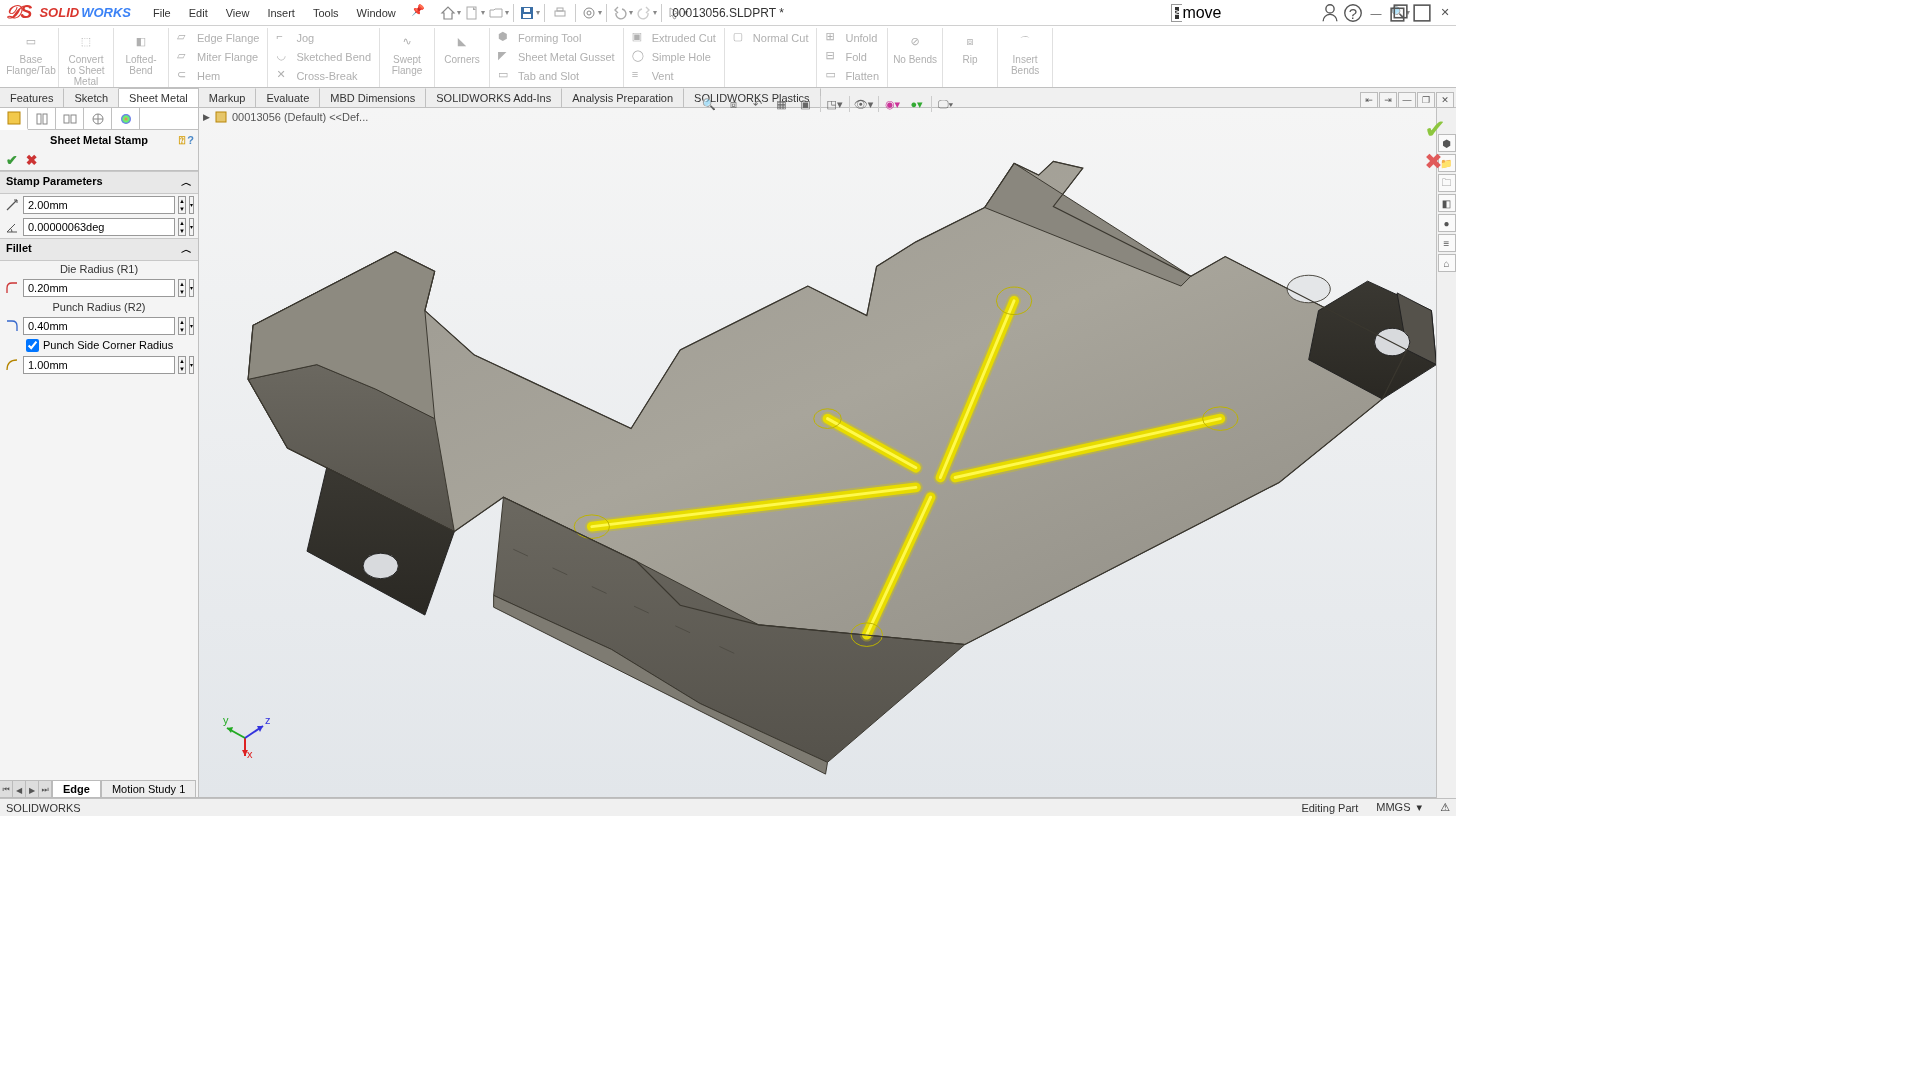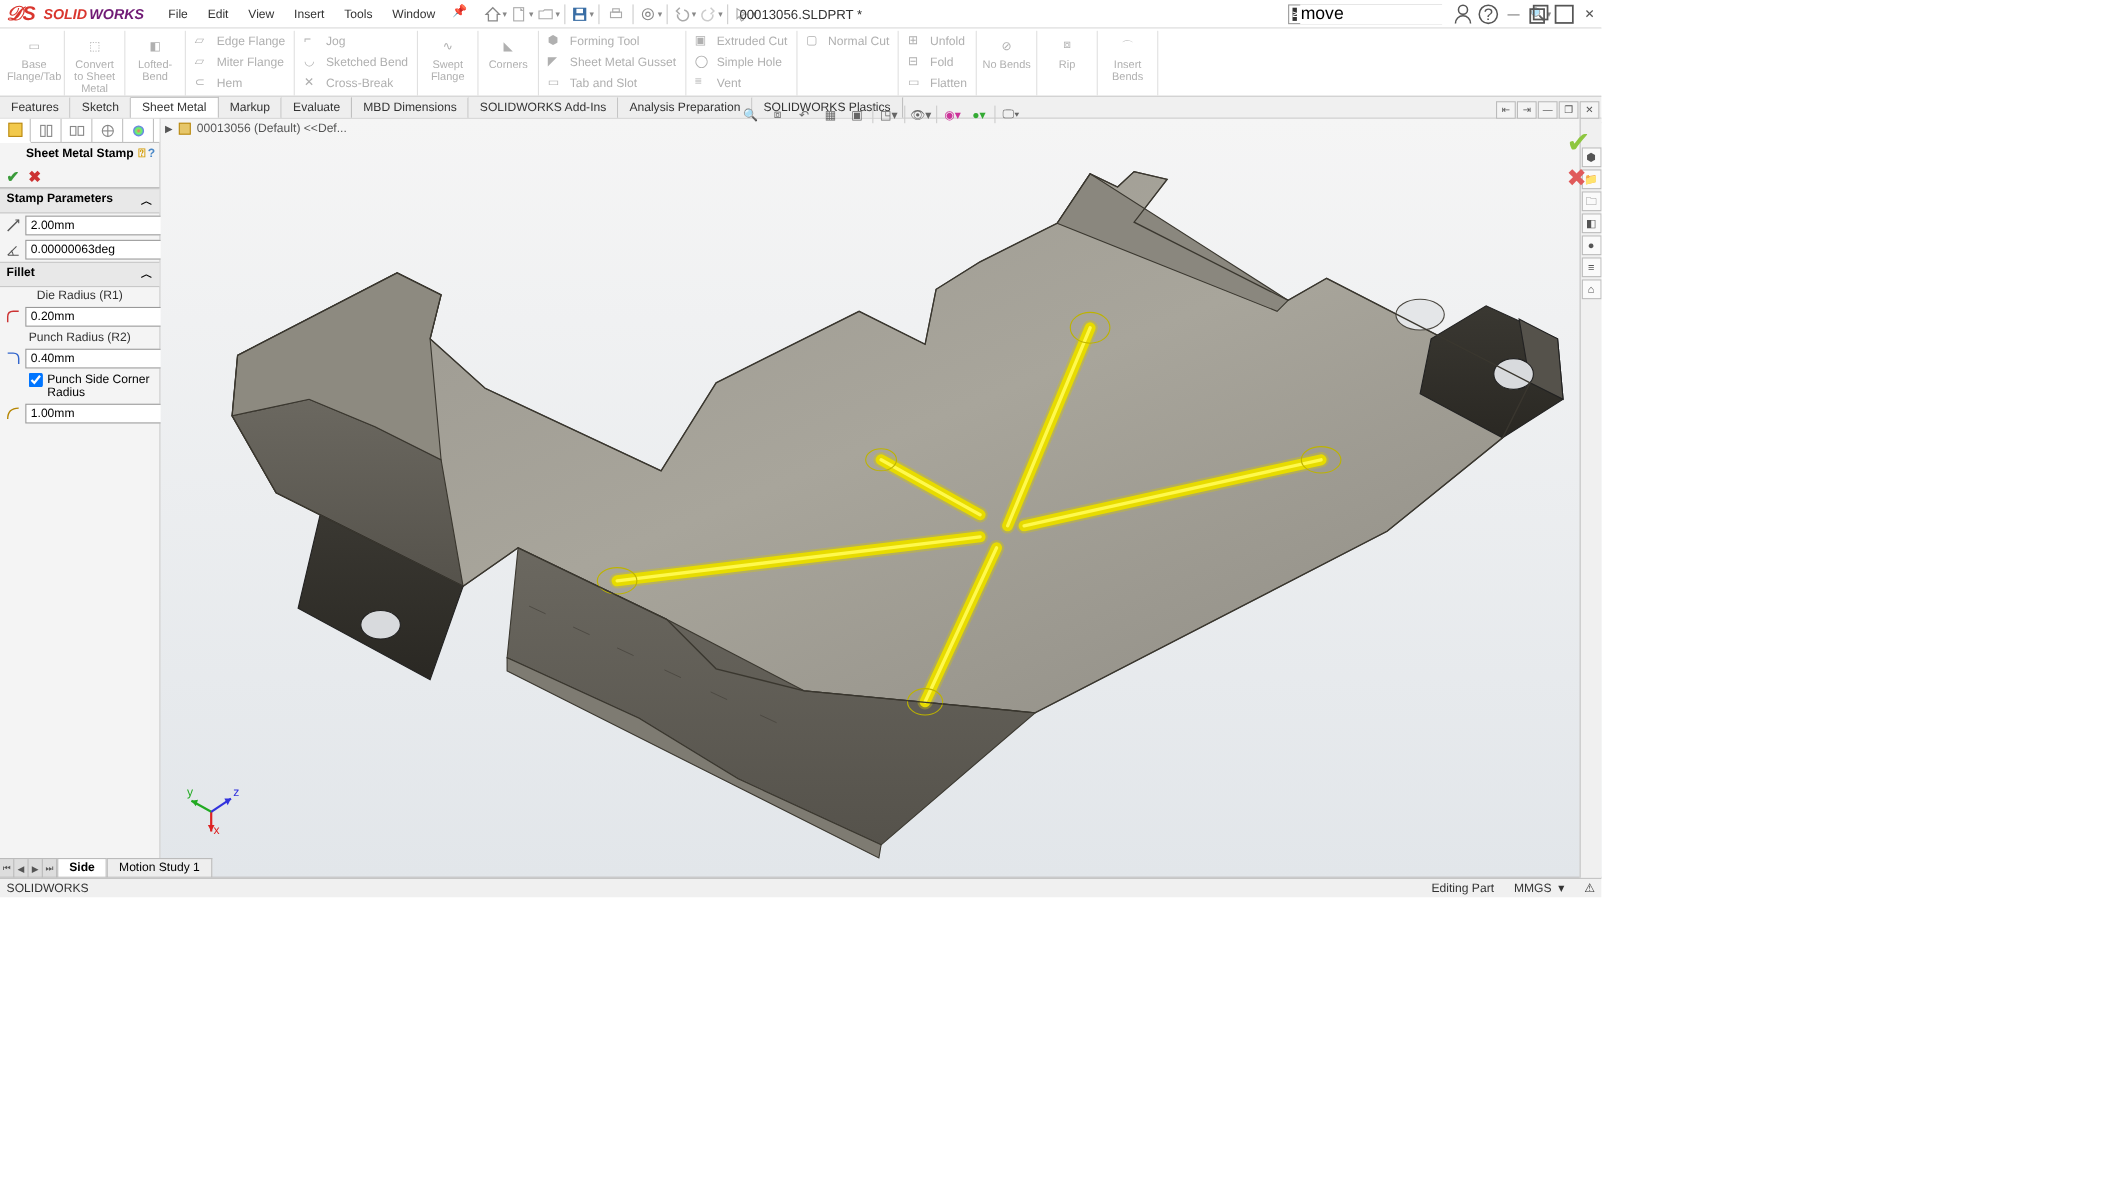--- a/index.html
+++ b/index.html
@@ -3,21 +3,21 @@
 <meta charset="utf-8">
 <style>
 * { margin:0; padding:0; box-sizing:border-box; font-family:"Segoe UI",Arial,sans-serif; font-size:11px; }
 body { width:1456px; height:816px; background:#fff; overflow:hidden; position:relative; }
 
 
 .titlebar { height:26px; background:#fff; border-bottom:1px solid #d0d0d0; display:flex; align-items:center; }
 .logo { display:flex; align-items:center; padding:0 6px; gap:2px; }
 .logo-s { color:#d9362e; font-weight:bold; font-size:18px; font-style:italic; }
 .logo-text1 { color:#d9362e; font-weight:bold; font-size:13px; font-style:italic; }
-.logo-text2 { color:#701a75; font-weight:bold; font-size:13px; font-style:italic; }
+.logo-text2 { color:#3b82f6; font-weight:bold; font-size:13px; font-style:italic; }
 .menus { display:flex; gap:2px; margin-left:8px; }
 .menu-item { padding:3px 8px; color:#333; cursor:pointer; }
 .pin-icon { margin-left:6px; color:#555; }
 .qat { display:flex; align-items:center; gap:2px; margin-left:14px; }
 .qat-btn { width:22px; height:22px; display:flex; align-items:center; justify-content:center; color:#666; border-radius:2px; cursor:pointer; }
 .qat-btn svg { width:16px; height:16px; }
 .qat-sep { width:1px; height:18px; background:#ccc; margin:0 2px; }
 .qat-drop { font-size:8px; margin-left:1px; color:#888; }
 .doc-title { position:absolute; left:50%; transform:translateX(-50%); font-size:12px; color:#333; }
 .search-wrap { margin-left:auto; display:flex; align-items:center; }
@@ -38,21 +38,21 @@
 .rib-small { display:flex; align-items:center; gap:4px; padding:2px 4px; color:#b0b0b0; height:19px;}
 .rib-small .ic { width:16px; height:16px; }
 
 
 .cmdtabs { height:20px; background:#f0f0f0; display:flex; border-bottom:1px solid #c0c0c0; }
 .cmdtab { padding:3px 10px; border-right:1px solid #c0c0c0; border-top:1px solid transparent; background:#eee; color:#333; cursor:pointer; font-size:11px;}
 .cmdtab.active { background:#fff; border-top:1px solid #c0c0c0; position:relative; top:0; }
 
 
 .work { position:absolute; top:108px; left:0; right:0; bottom:18px; display:flex; }
-.leftpanel { width:146px; background:#f4f4f4; border-right:1px solid #c0c0c0; display:flex; flex-direction:column; }
+.leftpanel { width:199px; background:#f4f4f4; border-right:1px solid #c0c0c0; display:flex; flex-direction:column; }
 .pm-tabs { height:22px; display:flex; border-bottom:1px solid #c0c0c0; background:#fff;}
 .pm-tab { width:28px; height:22px; border-right:1px solid #c0c0c0; display:flex; align-items:center; justify-content:center; cursor:pointer; }
 .pm-tab.active { background:#fff; border-bottom:2px solid #fff; }
 .pm-title { display:flex; align-items:center; justify-content:center; padding:4px; font-weight:bold; font-size:12px; position:relative;}
 .pm-title .help { position:absolute; right:4px; display:flex; gap:2px; color:#4a88c7;}
 .pm-okcancel { display:flex; gap:8px; padding:2px 6px; border-bottom:1px solid #c0c0c0;}
 .pm-ok { color:#3a9b3a; font-weight:bold; font-size:14px; cursor:pointer;}
 .pm-cancel { color:#c33; font-weight:bold; font-size:14px; cursor:pointer;}
 .pm-section-hdr { background:#e8e8e8; padding:3px 6px; font-weight:bold; display:flex; justify-content:space-between; border-top:1px solid #c8c8c8; border-bottom:1px solid #c8c8c8;}
 .pm-row { display:flex; align-items:center; padding:2px 4px; gap:3px; }
@@ -681,21 +681,21 @@
 
 <div class="btabs-strip">
   <div class="btabs-nav">
     <div>⏮</div>
     <div>◀</div>
     <div>▶</div>
     <div>⏭</div>
   </div>
 </div>
 <div class="btabs">
-  <div class="btab active">Side</div>
+  <div class="btab active">Edge</div>
   <div class="btab">Motion Study 1</div>
 </div>
 <div class="bottom-border"></div>
 
 <div class="status">
   <span>SOLIDWORKS</span>
   <div class="right">
     <span>Editing Part</span>
     <span><span>MMGS</span> &nbsp;▾</span>
     <span>⚠</span>

